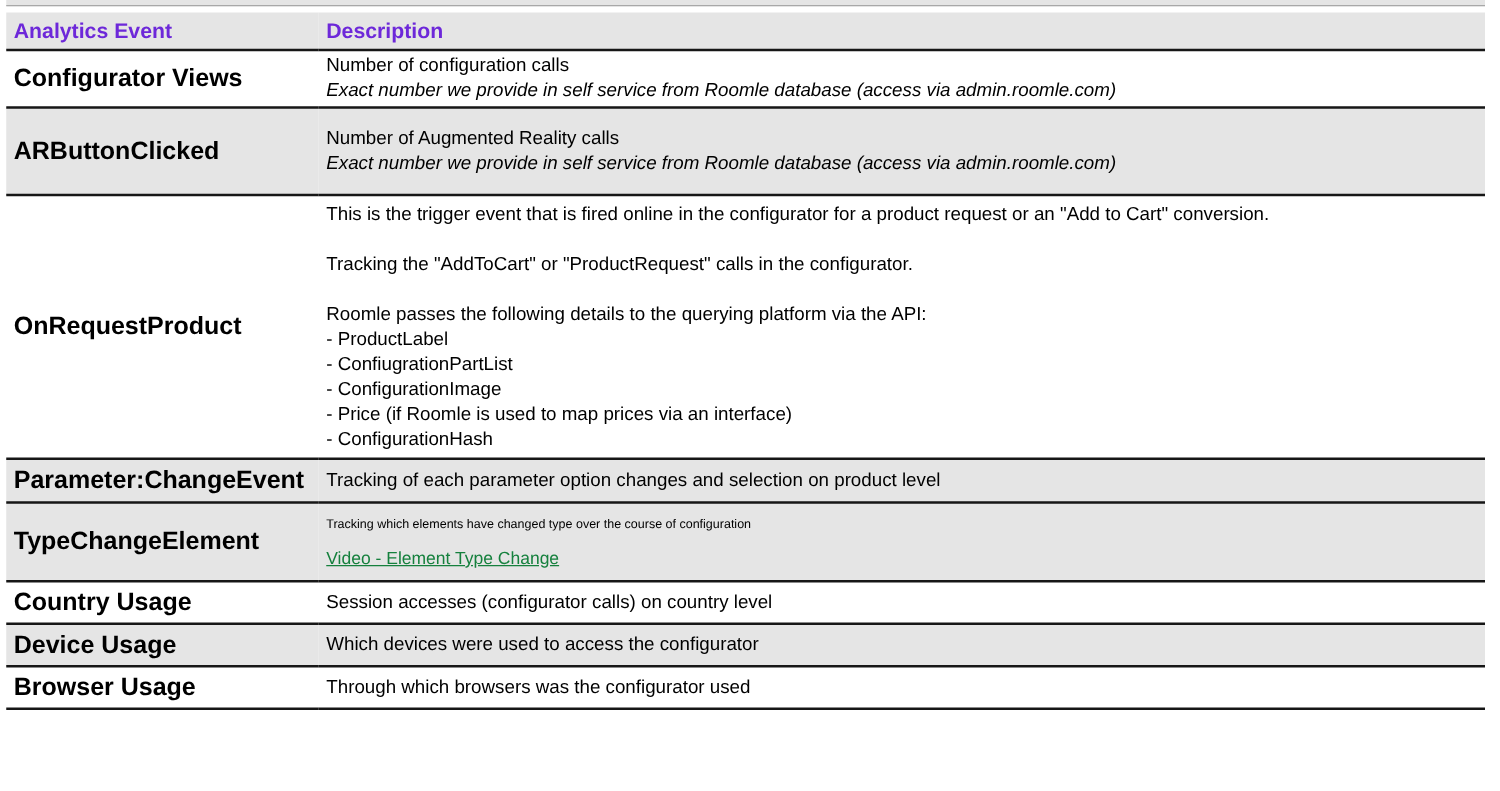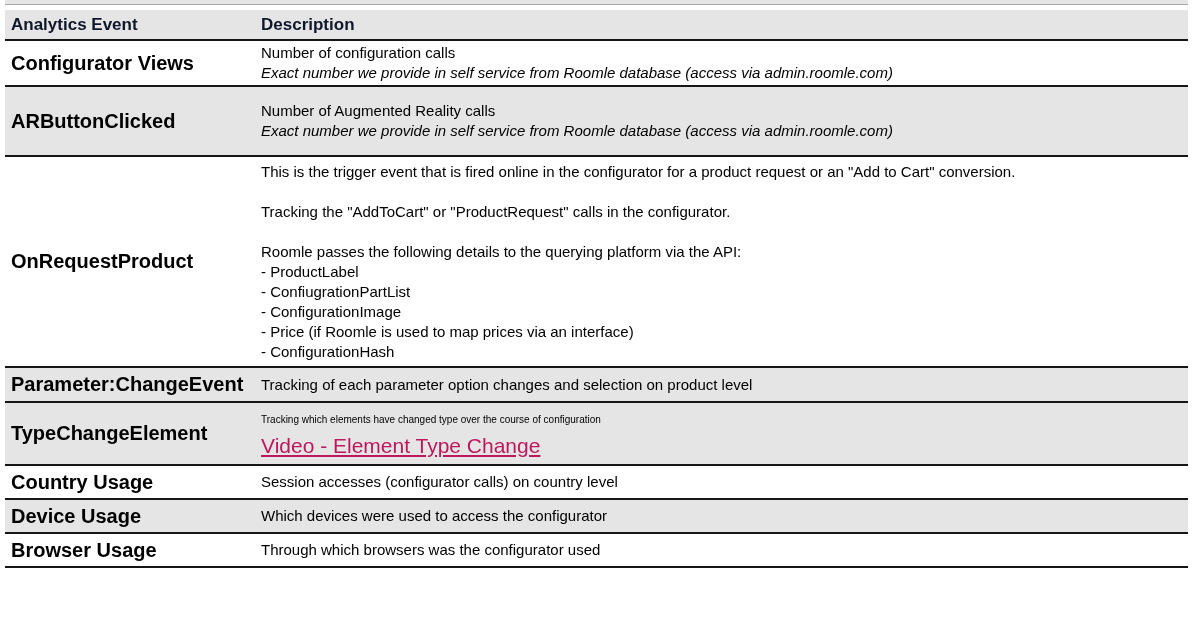--- a/index.html
+++ b/index.html
@@ -27,38 +27,38 @@
     vertical-align: middle;
     text-align: left;
     border-bottom: 2px solid #161616;
     padding: 2px 8px 2px 6px;
   }
   col.c-event { width: 250px; }
   thead th {
     height: 30px;
     font-size: 17px;
     font-weight: bold;
-    color: #0f172a;
+    color: #6d28d9;
     background: #e5e5e5;
   }
   td.event-cell {
     font-weight: bold;
     font-size: 20px;
     margin-top: 12px;
   }
   td.desc-cell { font-size: 15px; }
   tr.shaded td { background: #e5e5e5; }
   .line { line-height: 20px; white-space: nowrap; }
   .line.italic { font-style: italic; }
   .line.blank { height: 20px; }
   .line.alt { font-size: 10px; line-height: 26px; }
   .line.link-line { line-height: 26px; }
   a.video-link {
-    color: #be185d;
-    font-size: 21px;
+    color: #15803d;
+    font-size: 14px;
     text-decoration: underline;
     cursor: pointer;
   }
   
   tr.row-0 td { height: 43px; }
   tr.row-1 td { height: 70px; }
   tr.row-2 td { height: 211px; }
   tr.row-3 td { height: 35px; }
   tr.row-4 td { height: 33px; }
   tr.row-5 td { height: 63px; }

